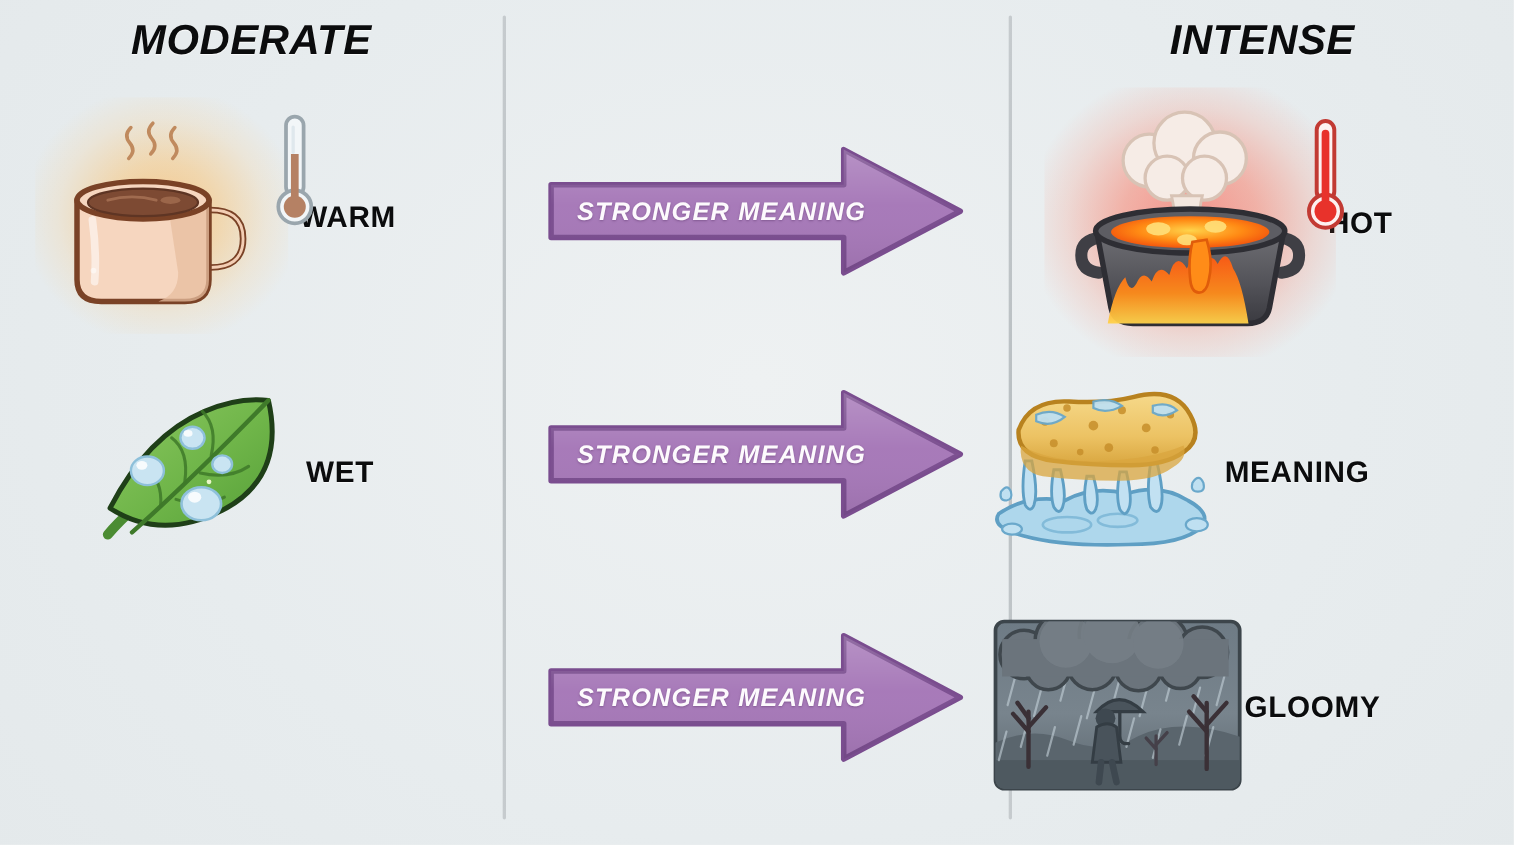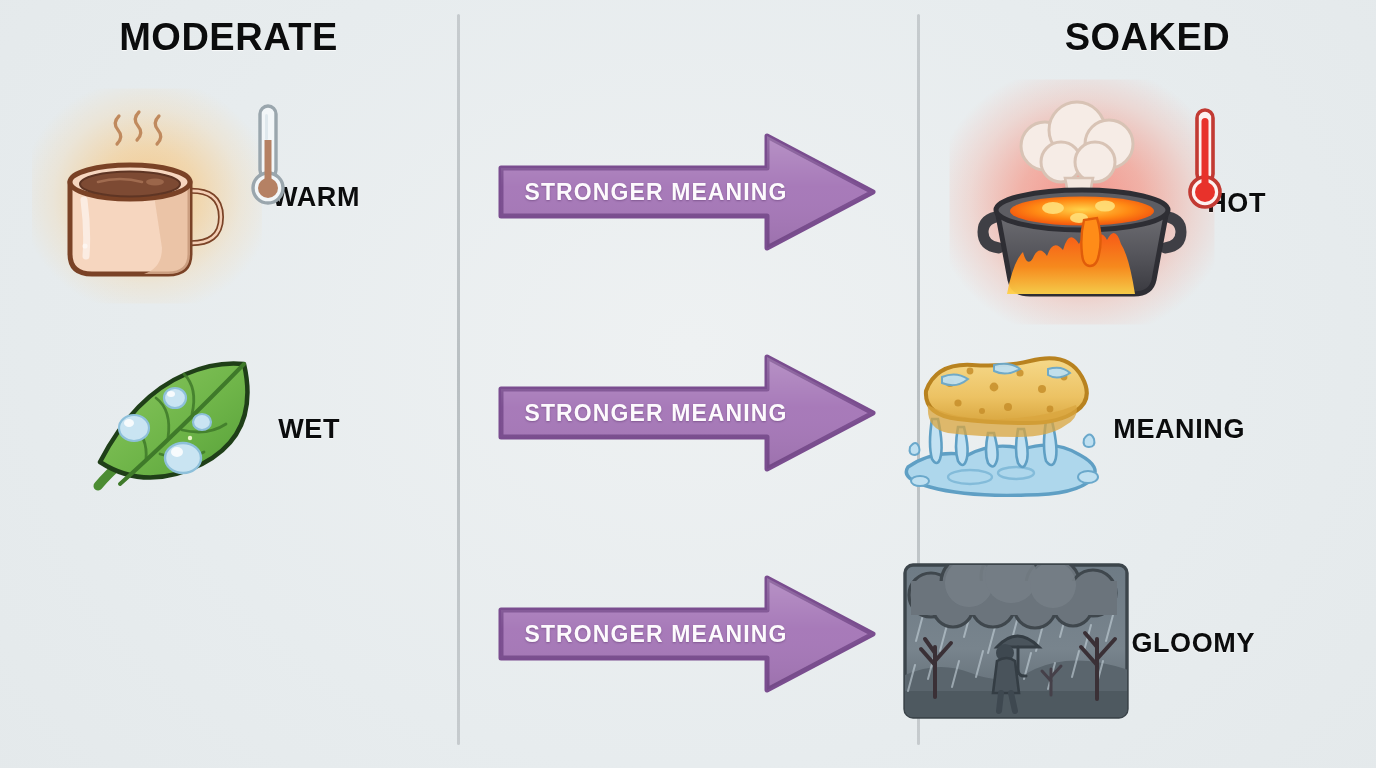--- a/index.html
+++ b/index.html
@@ -34,20 +34,21 @@
   
   .col-header {
     position: absolute;
     top: 16px;
     text-align: center;
     font-size: 38px;
     font-weight: bold;
     letter-spacing: 0.5px;
     color: #0b0c0d;
     text-shadow: 0 1px 1px rgba(255,255,255,0.8);
+    font-style: italic;
   }
   .col-header.left  { left: 0;    width: 457px; }
   .col-header.right { left: 919px; width: 457px; }
 
   
   .cell {
     position: absolute;
     display: flex;
     flex-direction: row;
     align-items: center;
@@ -89,20 +90,21 @@
        rgba(255,150,120,0.0) 80%);
     pointer-events: none;
   }
 
   
   .arrow {
     position: absolute;
     left: 497px;
     width: 380px;
     height: 120px;
+    font-style: italic;
   }
   .arrow svg { display: block; width: 380px; height: 120px; }
   .arrow-text {
     position: absolute;
     left: 24px;
     top: 0;
     width: 270px;
     height: 120px;
     display: flex;
     align-items: center;
@@ -118,21 +120,21 @@
 </style>
 </head>
 <body>
 
 <div id="stage">
 
   <div class="divider left"></div>
   <div class="divider right"></div>
 
   <div class="col-header left">MODERATE</div>
-  <div class="col-header right">SOAKED</div>
+  <div class="col-header right">INTENSE</div>
 
   <div class="cell" style="left:110px; top:78px; width:250px; height:235px;">
     <div class="art" style="width:250px;height:200px;">
       <div class="glow-warm"></div>
       <svg viewBox="0 0 250 200" style="position:relative;width:250px;height:200px;">
 
         <g fill="none" stroke="#c08a5e" stroke-width="3.2" stroke-linecap="round">
           <path d="M95 48 q7 -7 1 -14 q-6 -7 1 -14"></path>
           <path d="M115 44 q7 -7 1 -14 q-6 -7 1 -14"></path>
           <path d="M135 48 q7 -7 1 -14 q-6 -7 1 -14"></path>

